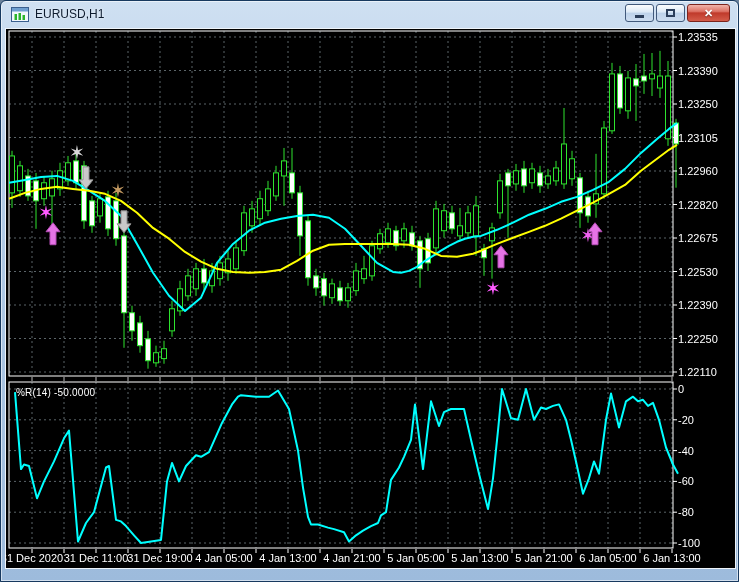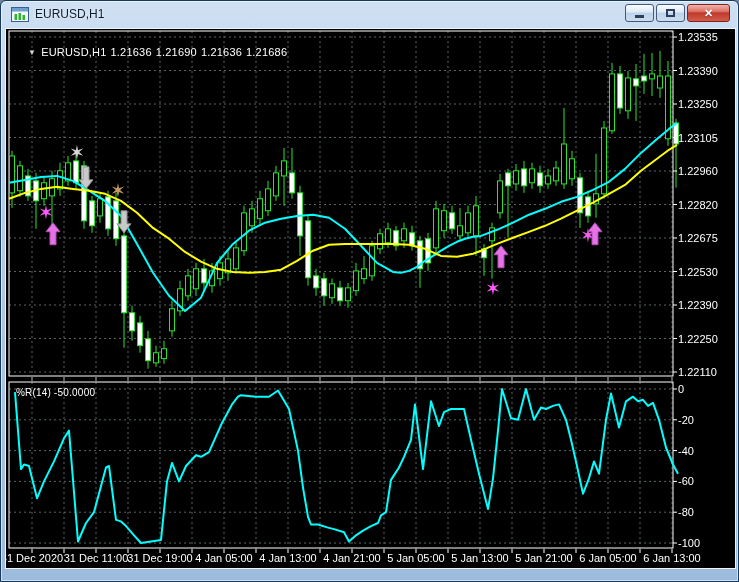--- a/index.html
+++ b/index.html
@@ -581,17 +581,14 @@
         <text x="287" y="561" text-anchor="middle" font-family="&quot;Liberation Sans&quot;,sans-serif" font-size="11" fill="#ffffff">4 Jan 13:00</text>
         <text x="351" y="561" text-anchor="middle" font-family="&quot;Liberation Sans&quot;,sans-serif" font-size="11" fill="#ffffff">4 Jan 21:00</text>
         <text x="415" y="561" text-anchor="middle" font-family="&quot;Liberation Sans&quot;,sans-serif" font-size="11" fill="#ffffff">5 Jan 05:00</text>
         <text x="479" y="561" text-anchor="middle" font-family="&quot;Liberation Sans&quot;,sans-serif" font-size="11" fill="#ffffff">5 Jan 13:00</text>
         <text x="543" y="561" text-anchor="middle" font-family="&quot;Liberation Sans&quot;,sans-serif" font-size="11" fill="#ffffff">5 Jan 21:00</text>
         <text x="607" y="561" text-anchor="middle" font-family="&quot;Liberation Sans&quot;,sans-serif" font-size="11" fill="#ffffff">6 Jan 05:00</text>
         <text x="671" y="561" text-anchor="middle" font-family="&quot;Liberation Sans&quot;,sans-serif" font-size="11" fill="#ffffff">6 Jan 13:00</text>
       </g>
     </svg>
 
-  <div class="legend">
-    <span class="tri">▼</span><span>EURUSD,H1</span><span>1.21636</span><span>1.21690</span><span>1.21636</span><span>1.21686</span>
-  </div>
   <div class="wpr-label">%R(14) -50.0000</div>
 </div>
 
 </body></html>

